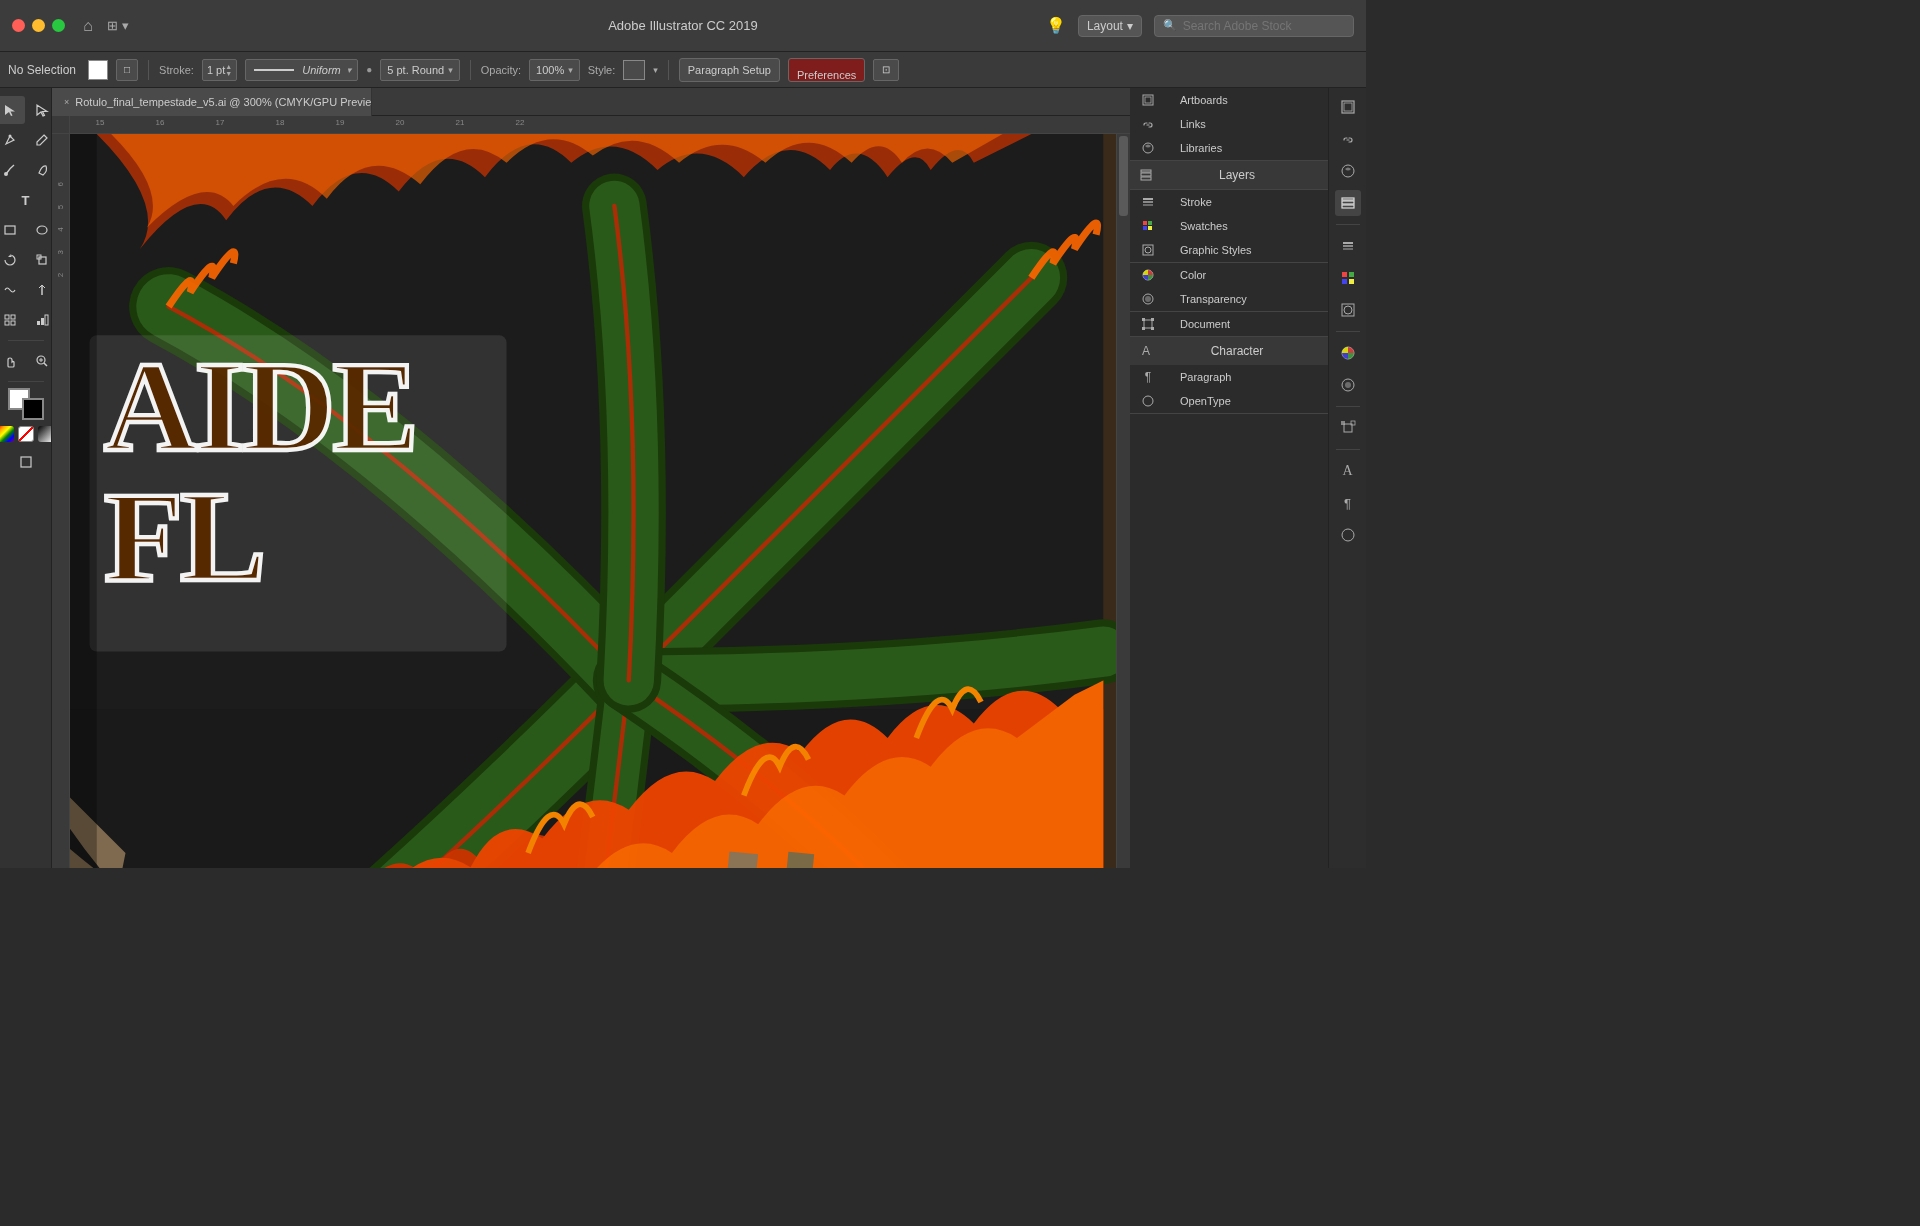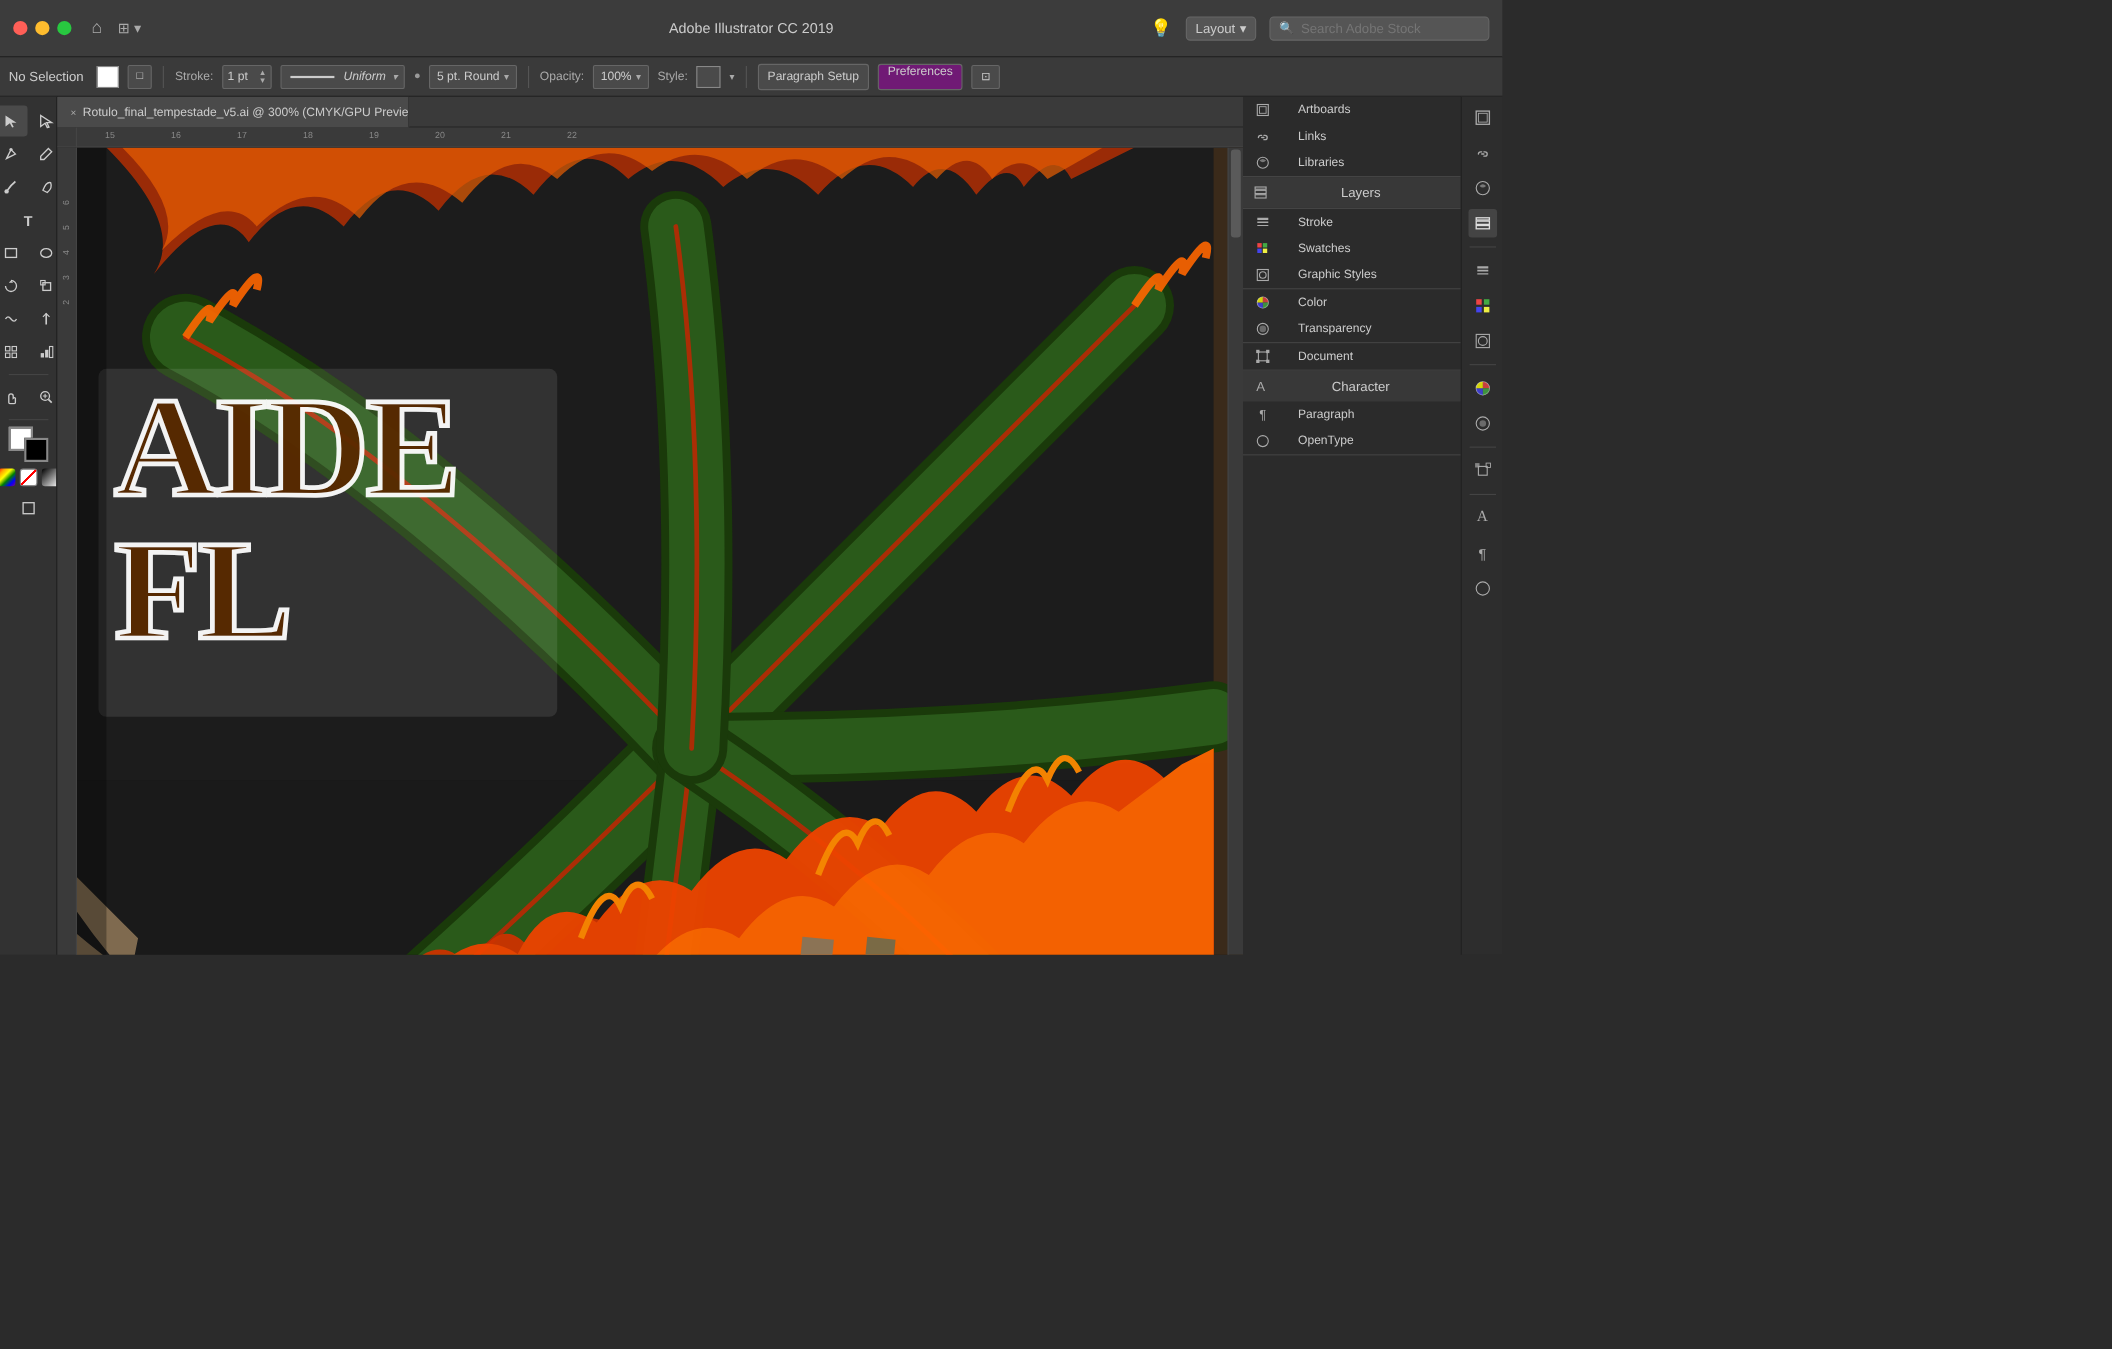--- a/index.html
+++ b/index.html
@@ -453,21 +453,21 @@
     </div>
   </div>
 </div>
 
 <div class="control-bar">
   <span class="no-selection">No Selection</span>
   <div class="color-swatch" style="background:white;"></div>
   <div class="icon-btn">□</div>
   <div class="separator"></div>
   <span class="control-label">Stroke:</span>
-  <div style="display:flex;align-items:center;border:1px solid #666;border-radius:2px;background:#4a4a4a;height:22px;padding:0 4px;gap:10px;">
+  <div style="display:flex;align-items:center;border:1px solid #666;border-radius:2px;background:#4a4a4a;height:22px;padding:0 4px;gap:0;">
     <span style="font-size:11px;color:#ccc;">1 pt</span>
     <div style="display:flex;flex-direction:column;gap:0px;">
       <span style="font-size:7px;line-height:1;color:#aaa;">▲</span>
       <span style="font-size:7px;line-height:1;color:#aaa;">▼</span>
     </div>
   </div>
   <div style="display:flex;align-items:center;gap:0;border:1px solid #666;border-radius:2px;background:#4a4a4a;height:22px;padding:0 6px;font-style:italic;">
     <div class="stroke-line" style="width:40px;height:2px;background:#ccc;"></div>
     <span style="font-size:11px;color:#ccc;margin:0 6px;">Uniform</span>
     <span style="color:#aaa;font-size:9px;">▾</span>
@@ -483,21 +483,21 @@
     <span style="font-size:11px;color:#ccc;">100%</span>
     <span style="color:#aaa;font-size:9px;">▾</span>
   </div>
   <span class="control-label">Style:</span>
   <div style="width:22px;height:20px;border:1px solid #888;background:#4a4a4a;"></div>
   <span style="color:#aaa;font-size:9px;">▾</span>
   <div class="separator"></div>
   <div style="display:flex;align-items:center;border:1px solid #666;border-radius:3px;background:#4a4a4a;height:24px;padding:0 8px;cursor:pointer;">
     <span style="font-size:11px;color:#ccc;">Paragraph Setup</span>
   </div>
-  <div style="display:flex;align-items:flex-start;border:1px solid #666;border-radius:3px;background:#701a75;height:24px;padding:0 8px;cursor:pointer;">
+  <div style="display:flex;align-items:flex-end;border:1px solid #666;border-radius:3px;background:#7f1d1d;height:24px;padding:0 8px;cursor:pointer;">
     <span style="font-size:11px;color:#ccc;">Preferences</span>
   </div>
   <div class="icon-btn" style="width:26px;">⊡</div>
 </div>
 
 <div style="display:flex;flex:1;height:calc(100vh - 88px - 28px);">
 
   <div class="left-toolbar">
 
     <div class="tool-pair">

